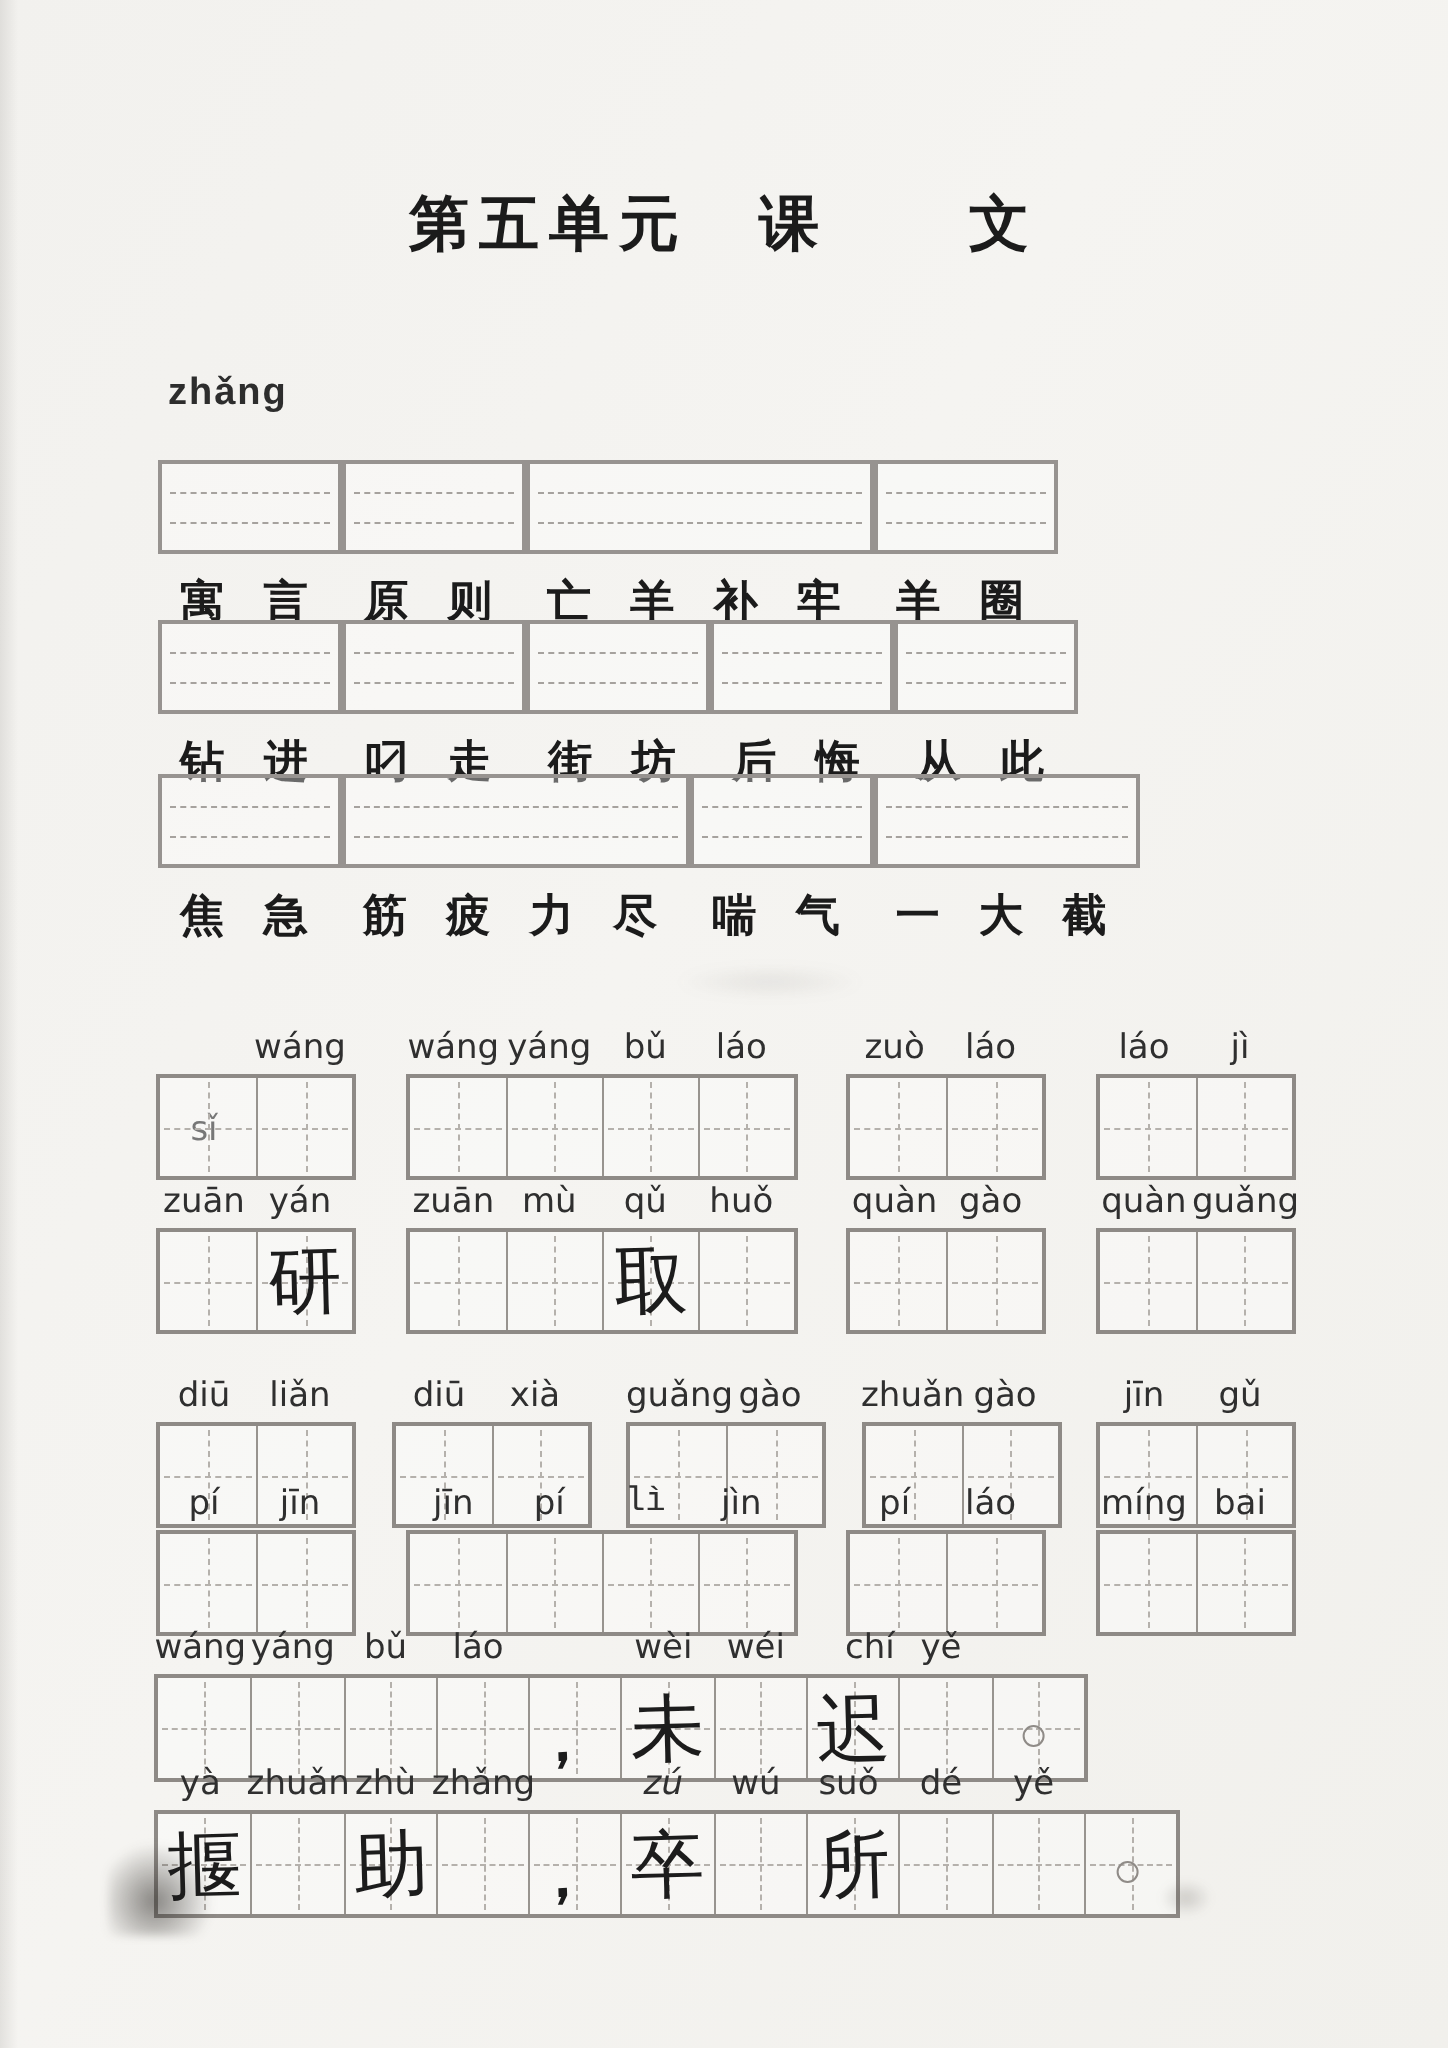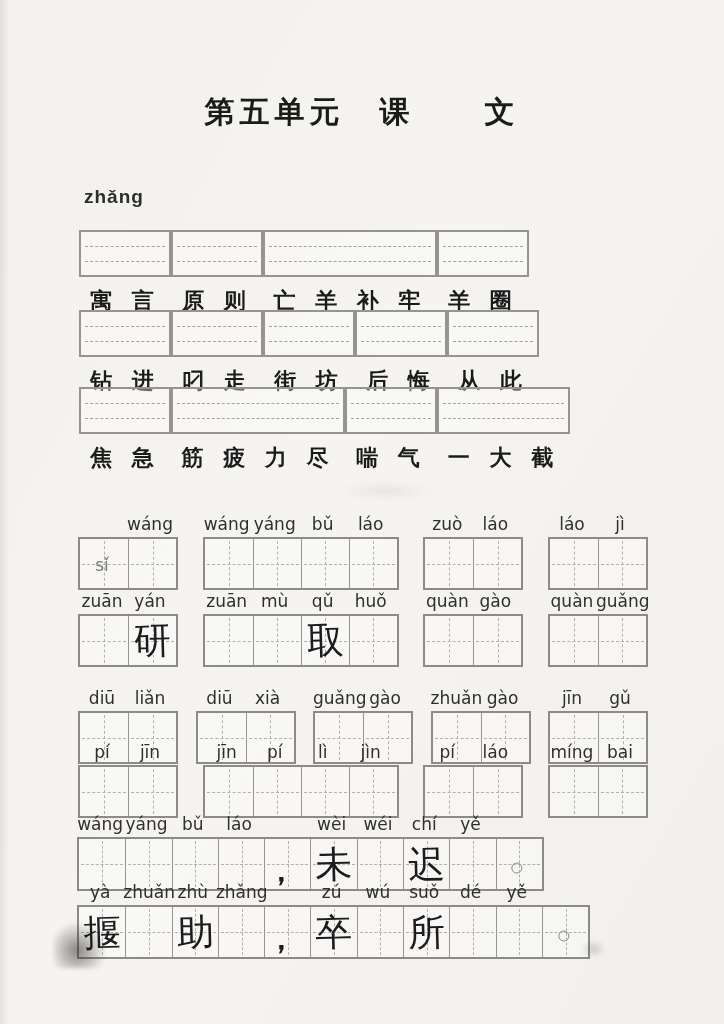--- a/index.html
+++ b/index.html
@@ -325,21 +325,21 @@
         </div>
         <div class="tgrid">
           <div class="cell" style="width: 48px; height: 49px;"></div>
           <div class="cell" style="width: 48px; height: 49px;"></div>
         </div>
       </div>
       <div class="gitem">
         <div class="prow">
           <span class="psyl" style="width: 48px;">jīn</span>
           <span class="psyl" style="width: 48px;">pí</span>
-          <span class="psyl" style="width: 48px;">lì</span>
+          <span class="psyl" style="width: 48px; font-family: Liberation Mono, monospace;">lì</span>
           <span class="psyl" style="width: 48px;">jìn</span>
         </div>
         <div class="tgrid">
           <div class="cell" style="width: 48px; height: 49px;"></div>
           <div class="cell" style="width: 48px; height: 49px;"></div>
           <div class="cell" style="width: 48px; height: 49px;"></div>
           <div class="cell" style="width: 48px; height: 49px;"></div>
         </div>
       </div>
       <div class="gitem">
@@ -367,21 +367,21 @@
   <div class="srow s0">
       <div class="gitem">
         <div class="prow">
           <span class="psyl" style="width: 46.3px;">wáng</span>
           <span class="psyl" style="width: 46.3px;">yáng</span>
           <span class="psyl" style="width: 46.3px;">bǔ</span>
           <span class="psyl" style="width: 46.3px;">láo</span>
           <span class="psyl" style="width: 46.3px;"></span>
           <span class="psyl" style="width: 46.3px;">wèi</span>
           <span class="psyl" style="width: 46.3px;">wéi</span>
-          <span class="psyl" style="width: 46.3px;">chí</span>
+          <span class="psyl" style="width: 46.3px; text-align: right;">chí</span>
           <span class="psyl" style="width: 46.3px;">yě</span>
           <span class="psyl" style="width: 46.3px;"></span>
         </div>
         <div class="tgrid">
           <div class="cell" style="width: 46.3px; height: 50px;"></div>
           <div class="cell" style="width: 46.3px; height: 50px;"></div>
           <div class="cell" style="width: 46.3px; height: 50px;"></div>
           <div class="cell" style="width: 46.3px; height: 50px;"></div>
           <div class="cell" style="width: 46.3px; height: 50px;">
             <span class="hw comma">，</span>
@@ -401,21 +401,21 @@
       </div>
     </div>
   <div class="srow s1">
       <div class="gitem">
         <div class="prow">
           <span class="psyl" style="width: 46.3px;">yà</span>
           <span class="psyl" style="width: 46.3px;">zhuǎn</span>
           <span class="psyl" style="width: 46.3px;">zhù</span>
           <span class="psyl" style="width: 46.3px;">zhǎng</span>
           <span class="psyl" style="width: 46.3px;"></span>
-          <span class="psyl" style="width: 46.3px;">zú</span>
+          <span class="psyl" style="width: 46.3px; font-style: italic;">zú</span>
           <span class="psyl" style="width: 46.3px;">wú</span>
           <span class="psyl" style="width: 46.3px;">suǒ</span>
           <span class="psyl" style="width: 46.3px;">dé</span>
           <span class="psyl" style="width: 46.3px;">yě</span>
           <span class="psyl" style="width: 46.3px;"></span>
         </div>
         <div class="tgrid">
           <div class="cell" style="width: 46.3px; height: 50px;">
             <span class="hw">揠</span>
           </div>

